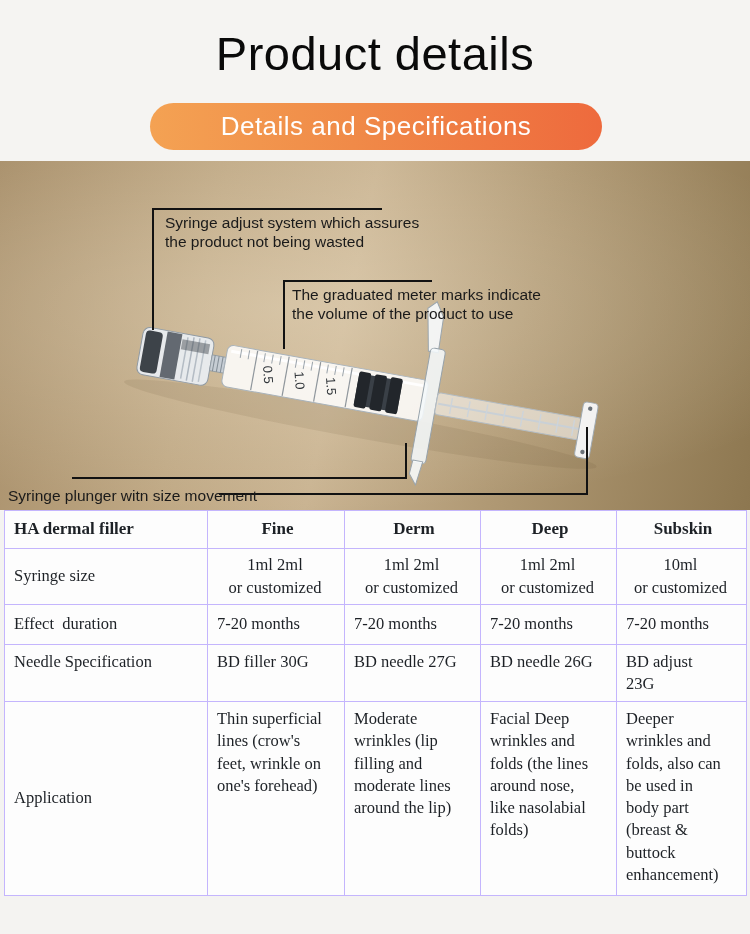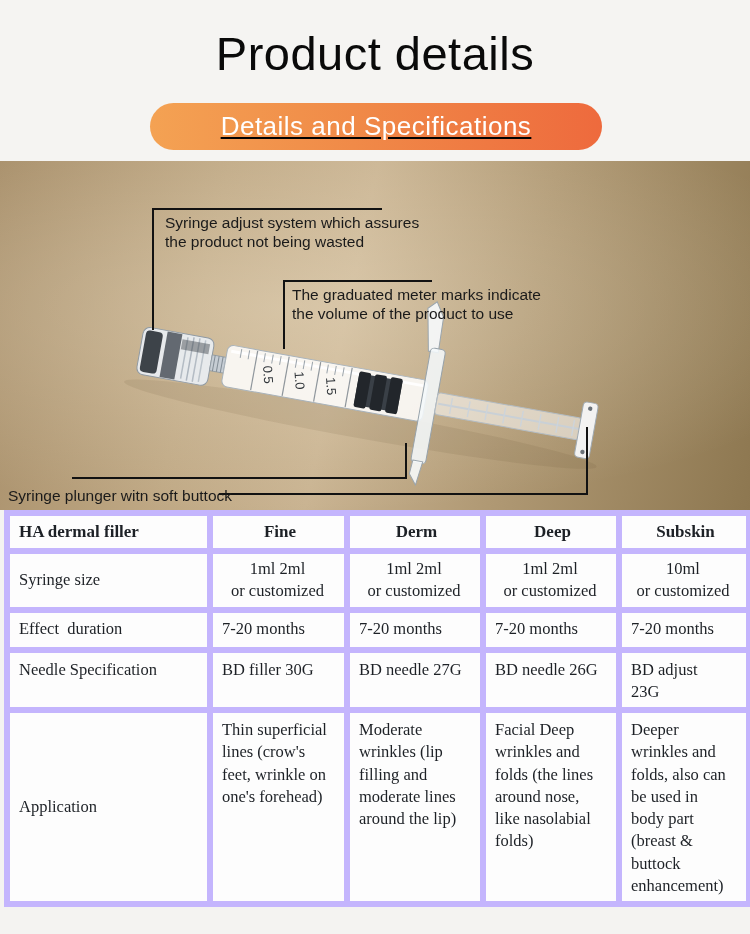--- a/index.html
+++ b/index.html
@@ -16,21 +16,21 @@
   .top-area{position:absolute;left:0;top:0;width:750px;height:161px;background:#f5f4f2;}
   .page-title{
     position:absolute;left:0;top:26px;width:750px;
     text-align:center;font-size:47px;font-weight:400;color:#0a0a0a;
     letter-spacing:0.5px;
   }
   .banner{
     position:absolute;left:150px;top:103px;width:452px;height:47px;
     border-radius:24px;
     background:linear-gradient(90deg,#f4a253 0%,#f08a48 45%,#ee6a3d 100%);
-    display:flex;align-items:center;justify-content:center;text-decoration:underline;
+    display:flex;align-items:center;justify-content:center;
   }
   .banner span{color:#ffffff;font-size:26px;font-weight:400;letter-spacing:0.5px;}
 
   
   .photo-section{
     position:absolute;left:0;top:161px;width:750px;height:349px;
     background:
       radial-gradient(130% 95% at 38% 42%, rgba(255,246,226,0.30), rgba(255,246,226,0) 62%),
       linear-gradient(102deg,#a78e69 0%,#bfa884 28%,#c9b391 46%,#b09974 68%,#8d7750 100%);
   }
@@ -47,21 +47,21 @@
   .syringe-svg{position:absolute;left:0;top:0;}
 
   
   .spec-table{
     position:absolute;left:4px;top:510px;width:742px;
     border-collapse:collapse;table-layout:fixed;
     font-family:"Liberation Serif",serif;color:#1d2126;
     background:#fdfdfd;
   }
   .spec-table td,.spec-table th{
-    border:6px solid #c4b5fd;
+    border:1px solid #c4b5fd;
     padding:4px 6px 4px 9px;
     vertical-align:middle;
     font-size:16.5px;line-height:1.35;
     text-align:left;font-weight:400;
     white-space:pre-line;
     overflow:hidden;
   }
   .spec-table th{font-weight:700;font-size:17px;text-align:center;}
   .spec-table th.rowhead{text-align:left;}
   .spec-table td.rowhead{font-weight:400;font-size:16.5px;}
@@ -167,21 +167,21 @@
 
     <div class="cl cl-1"></div>
     <div class="cl cl-2"></div>
     <div class="cl cl-3"></div>
     <div class="cl cl-4"></div>
 
     <div class="callout-text" style="left:165px;top:52px;">Syringe adjust system which assures
 the product not being wasted</div>
     <div class="callout-text" style="left:292px;top:124px;">The graduated meter marks indicate
 the volume of the product to use</div>
-    <div class="callout-text" style="left:8px;top:325px;">Syringe plunger witn soft buttock</div>
+    <div class="callout-text" style="left:8px;top:325px;">Syringe plunger witn size movement</div>
   </div>
 
   <table class="spec-table">
     <colgroup>
       <col style="width:203px">
         <col style="width:137px">
         <col style="width:136px">
         <col style="width:136px">
         <col style="width:130px">
     </colgroup>

